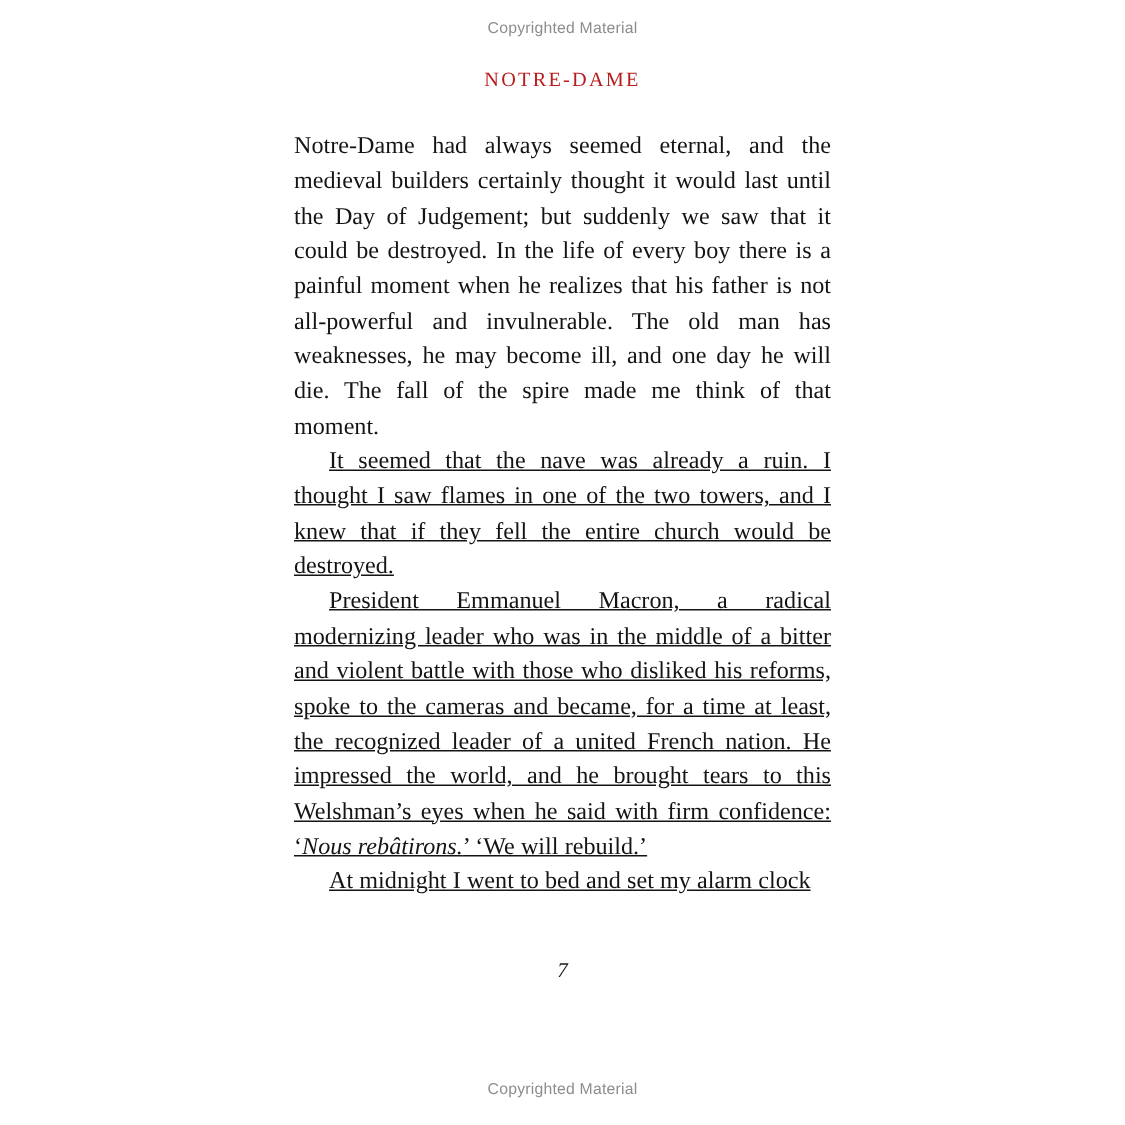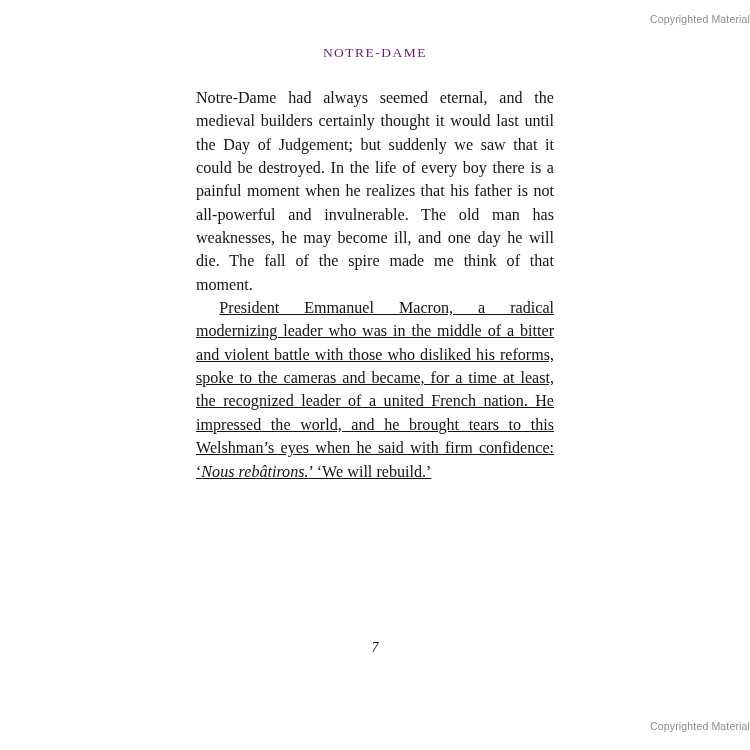--- a/index.html
+++ b/index.html
@@ -21,40 +21,40 @@
     width: 750px;
     height: 750px;
     background: #ffffff;
   }
 
   
   .watermark {
     position: absolute;
     left: 0;
     width: 750px;
-    text-align: right;
+    text-align: center;
     font-family: "Liberation Sans", "DejaVu Sans", sans-serif;
     font-size: 10.5px;
     letter-spacing: 0.15px;
     color: #8d8d8d;
     user-select: none;
   }
   .watermark-top { top: 13px; }
   .watermark-bottom { top: 720px; }
 
   
   .running-head {
     position: absolute;
     left: 0;
     top: 45px;
     width: 750px;
     text-align: center;
     font-size: 13.5px;
     letter-spacing: 1.5px;
-    color: #701a75;
+    color: #b91c1c;
     font-variant: small-caps;
     text-transform: uppercase;
   }
 
   
   .text-block {
     position: absolute;
     left: 196px;
     top: 86px;
     width: 358px;
@@ -99,23 +99,25 @@
 
   <div class="watermark watermark-top">Copyrighted Material</div>
 
   <div class="running-head">NOTRE-DAME</div>
 
   <div class="text-block">
 
 
     <p class="para">Notre-Dame had always seemed eternal, and the medieval builders certainly thought it would last until the Day of Judgement; but suddenly we saw that it could be destroyed. In the life of every boy there is a painful moment when he realizes that his father is not all-powerful and invulnerable. The old man has weaknesses, he may become ill, and one day he will die. The fall of the spire made me think of that moment.</p>
 
+    <p class="para">It seemed that the nave was already a ruin. I thought I saw flames in one of the two towers, and I knew that if they fell the entire church would be destroyed.</p>
 
     <p class="para"><span>President Emmanuel Macron, a radical modernizing leader who was in the middle of a bitter and violent battle with those who disliked his reforms, spoke to the cameras and became, for a time at least, the recognized leader of a united French nation. He impressed the world, and he brought tears to this Welshman’s eyes when he said with firm confidence: ‘</span><i>Nous rebâtirons.</i><span>’ ‘We will rebuild.’</span></p>
 
+    <p class="para">At midnight I went to bed and set my alarm clock</p>
 
   </div>
 
   <div class="folio">7</div>
 
   <div class="watermark watermark-bottom">Copyrighted Material</div>
 
 </div>
 
 </body></html>

